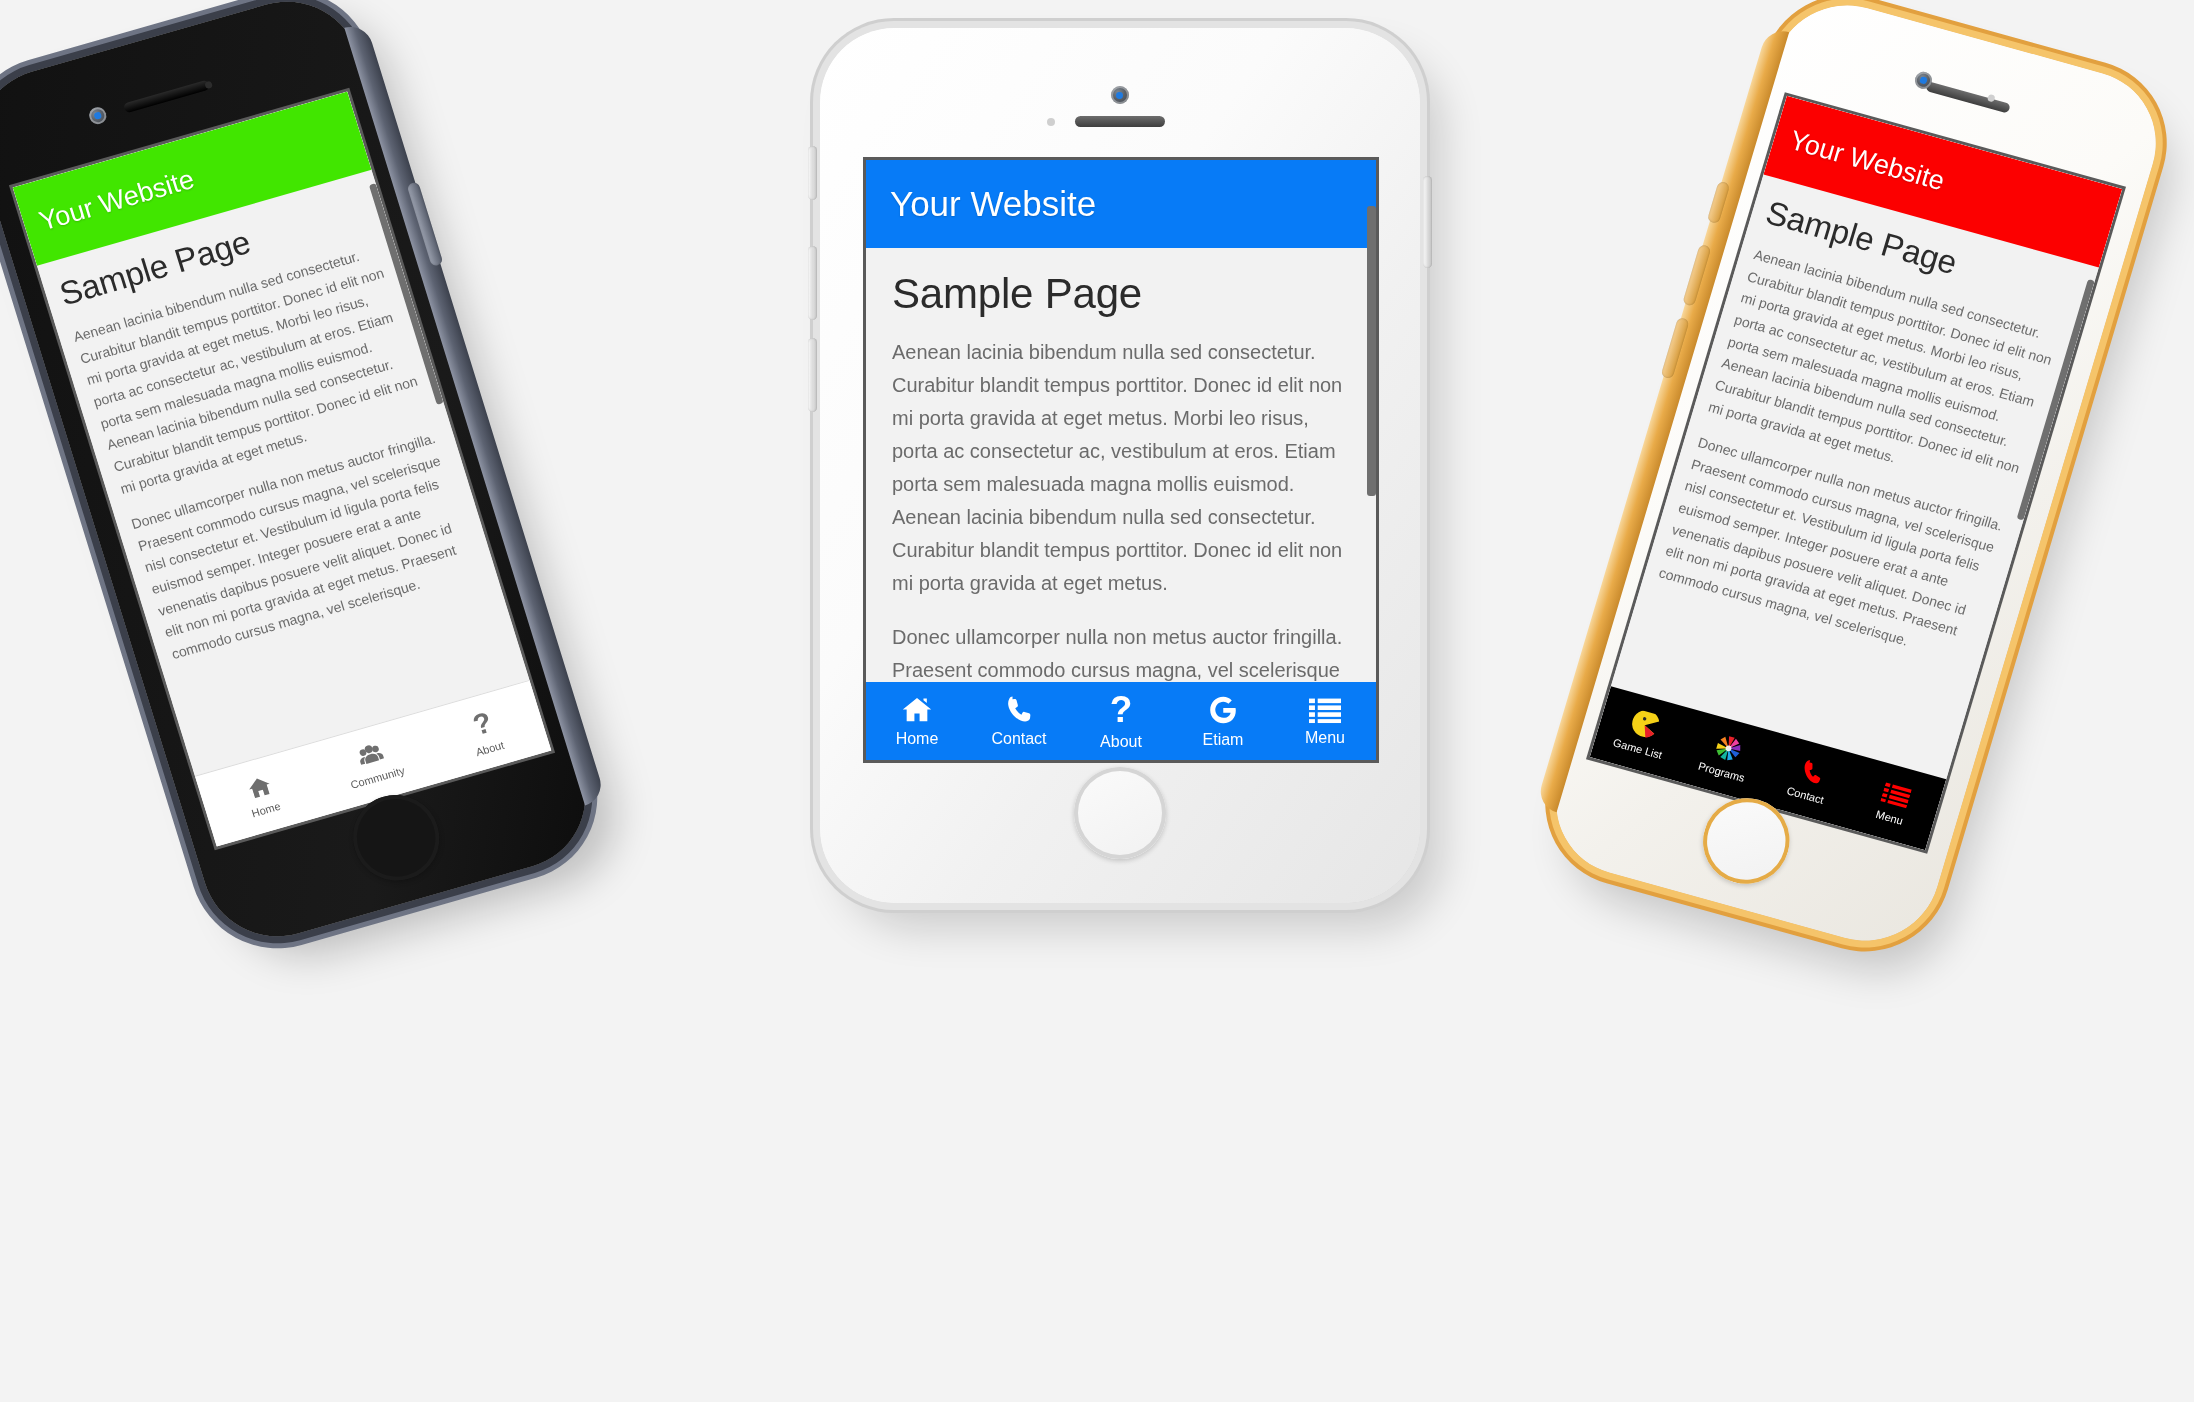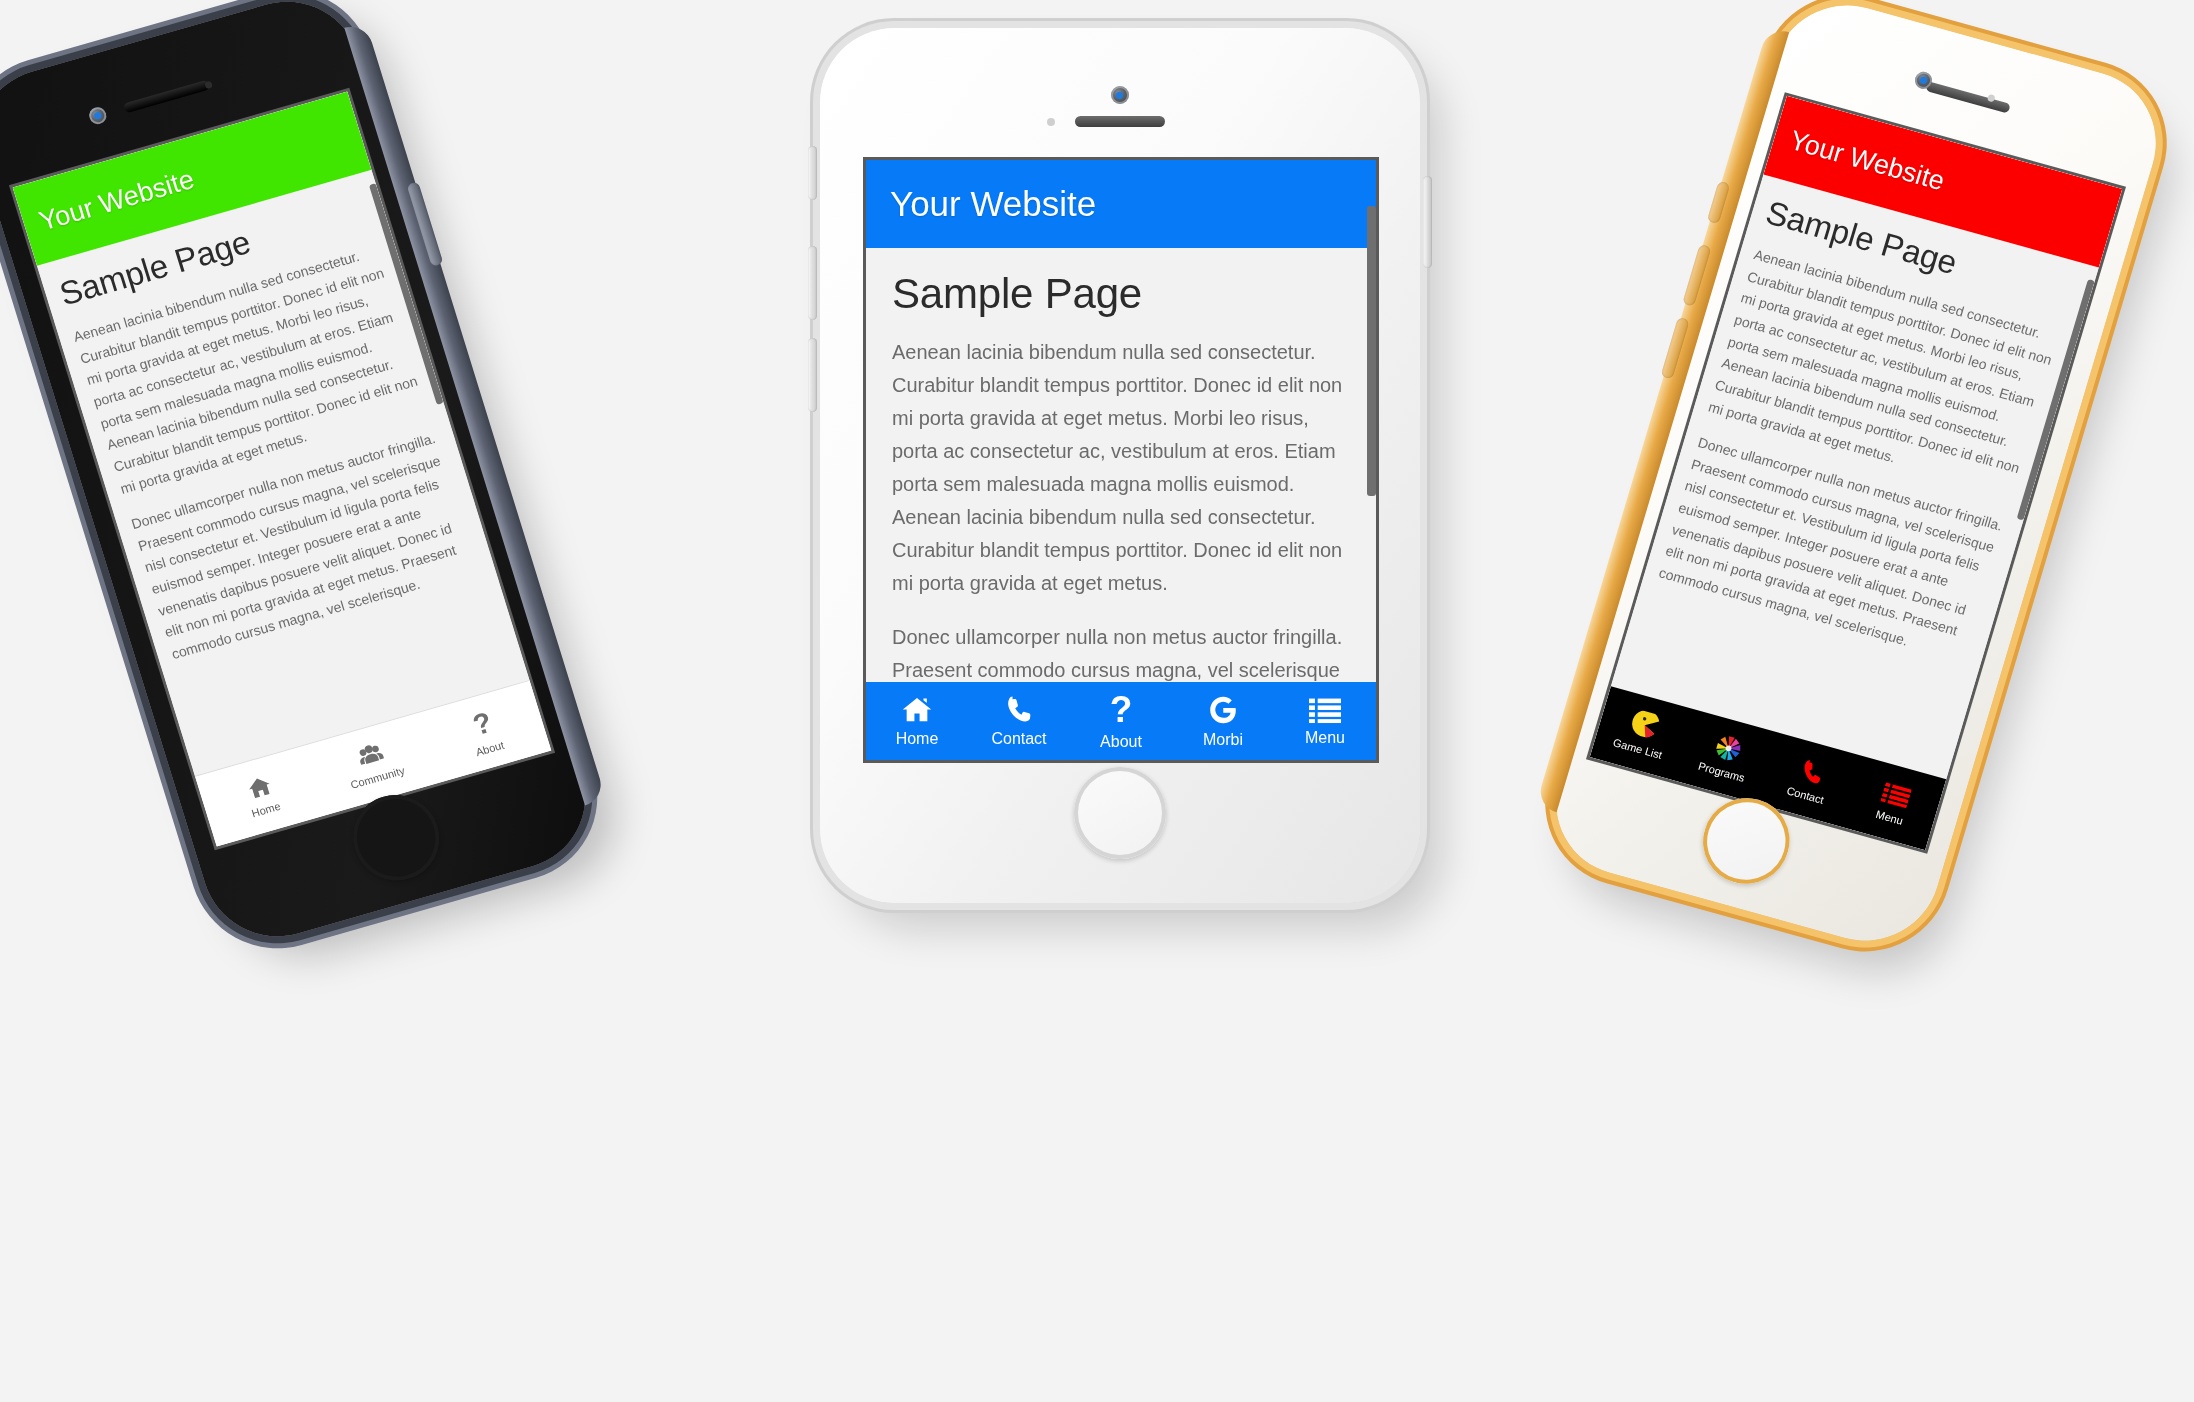--- a/index.html
+++ b/index.html
@@ -374,21 +374,21 @@
           <div class="nav-item">
             <span class="nav-icon" style="font-weight:bold;font-size:37px;">?</span>
             <span class="nav-label">About</span>
           </div>
           <div class="nav-item">
             <span class="nav-icon">
               <svg width="32" height="32" viewBox="0 0 24 24" fill="currentColor">
                   <path d="M12.2 2.1c-5.4 0-9.8 4.4-9.8 9.9s4.4 9.9 9.8 9.9c5.7 0 9.4-4 9.4-9.6 0-.6-.1-1.2-.2-1.8h-9.2v3.5h5.5c-.2 1.3-1.6 3.9-5.5 3.9-3.3 0-6-2.7-6-6s2.7-6 6-6c1.9 0 3.1.8 3.8 1.5l2.6-2.5C16.9 3 14.8 2.1 12.2 2.1z"></path>
                 </svg>
             </span>
-            <span class="nav-label">Morbi</span>
+            <span class="nav-label">Etiam</span>
           </div>
           <div class="nav-item">
             <span class="nav-icon">
               <svg width="32" height="28" viewBox="0 0 28 24" fill="currentColor">
                 <rect x="0" y="2" width="5.2" height="4"></rect>
                   <rect x="7.6" y="2" width="20.4" height="4"></rect>
                 <rect x="0" y="8" width="5.2" height="4"></rect>
                   <rect x="7.6" y="8" width="20.4" height="4"></rect>
                 <rect x="0" y="14" width="5.2" height="4"></rect>
                   <rect x="7.6" y="14" width="20.4" height="4"></rect>

